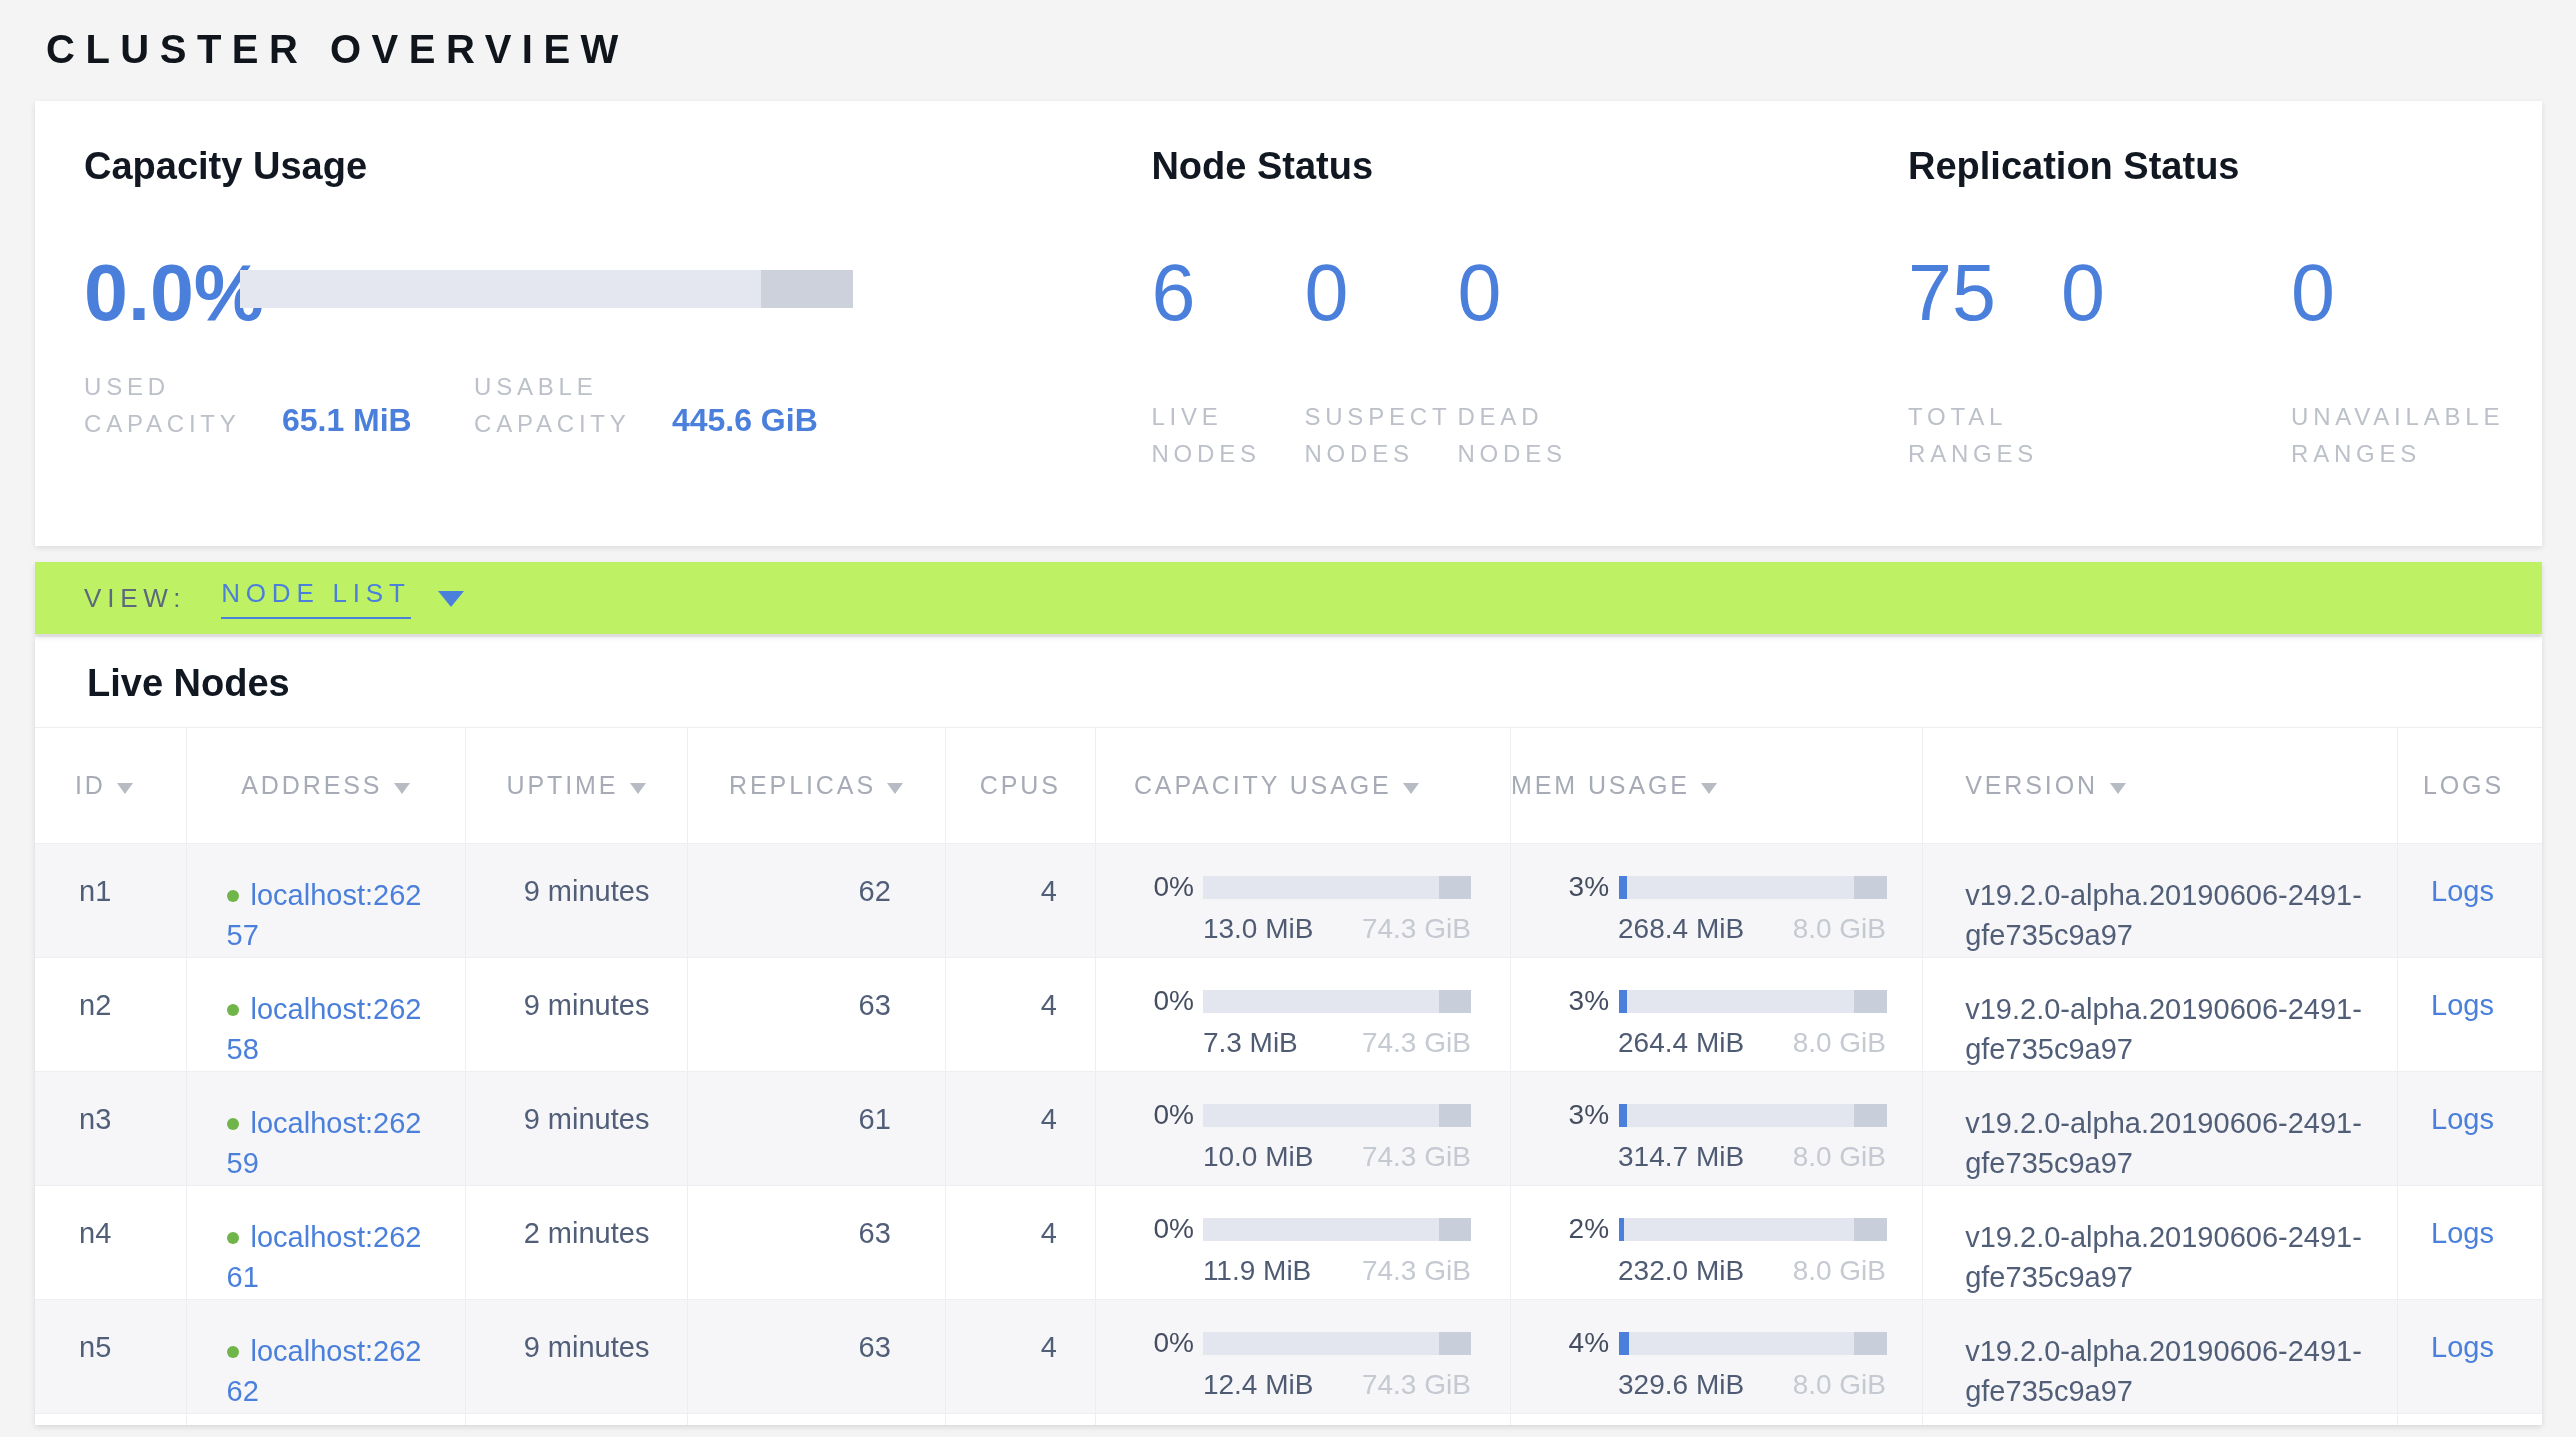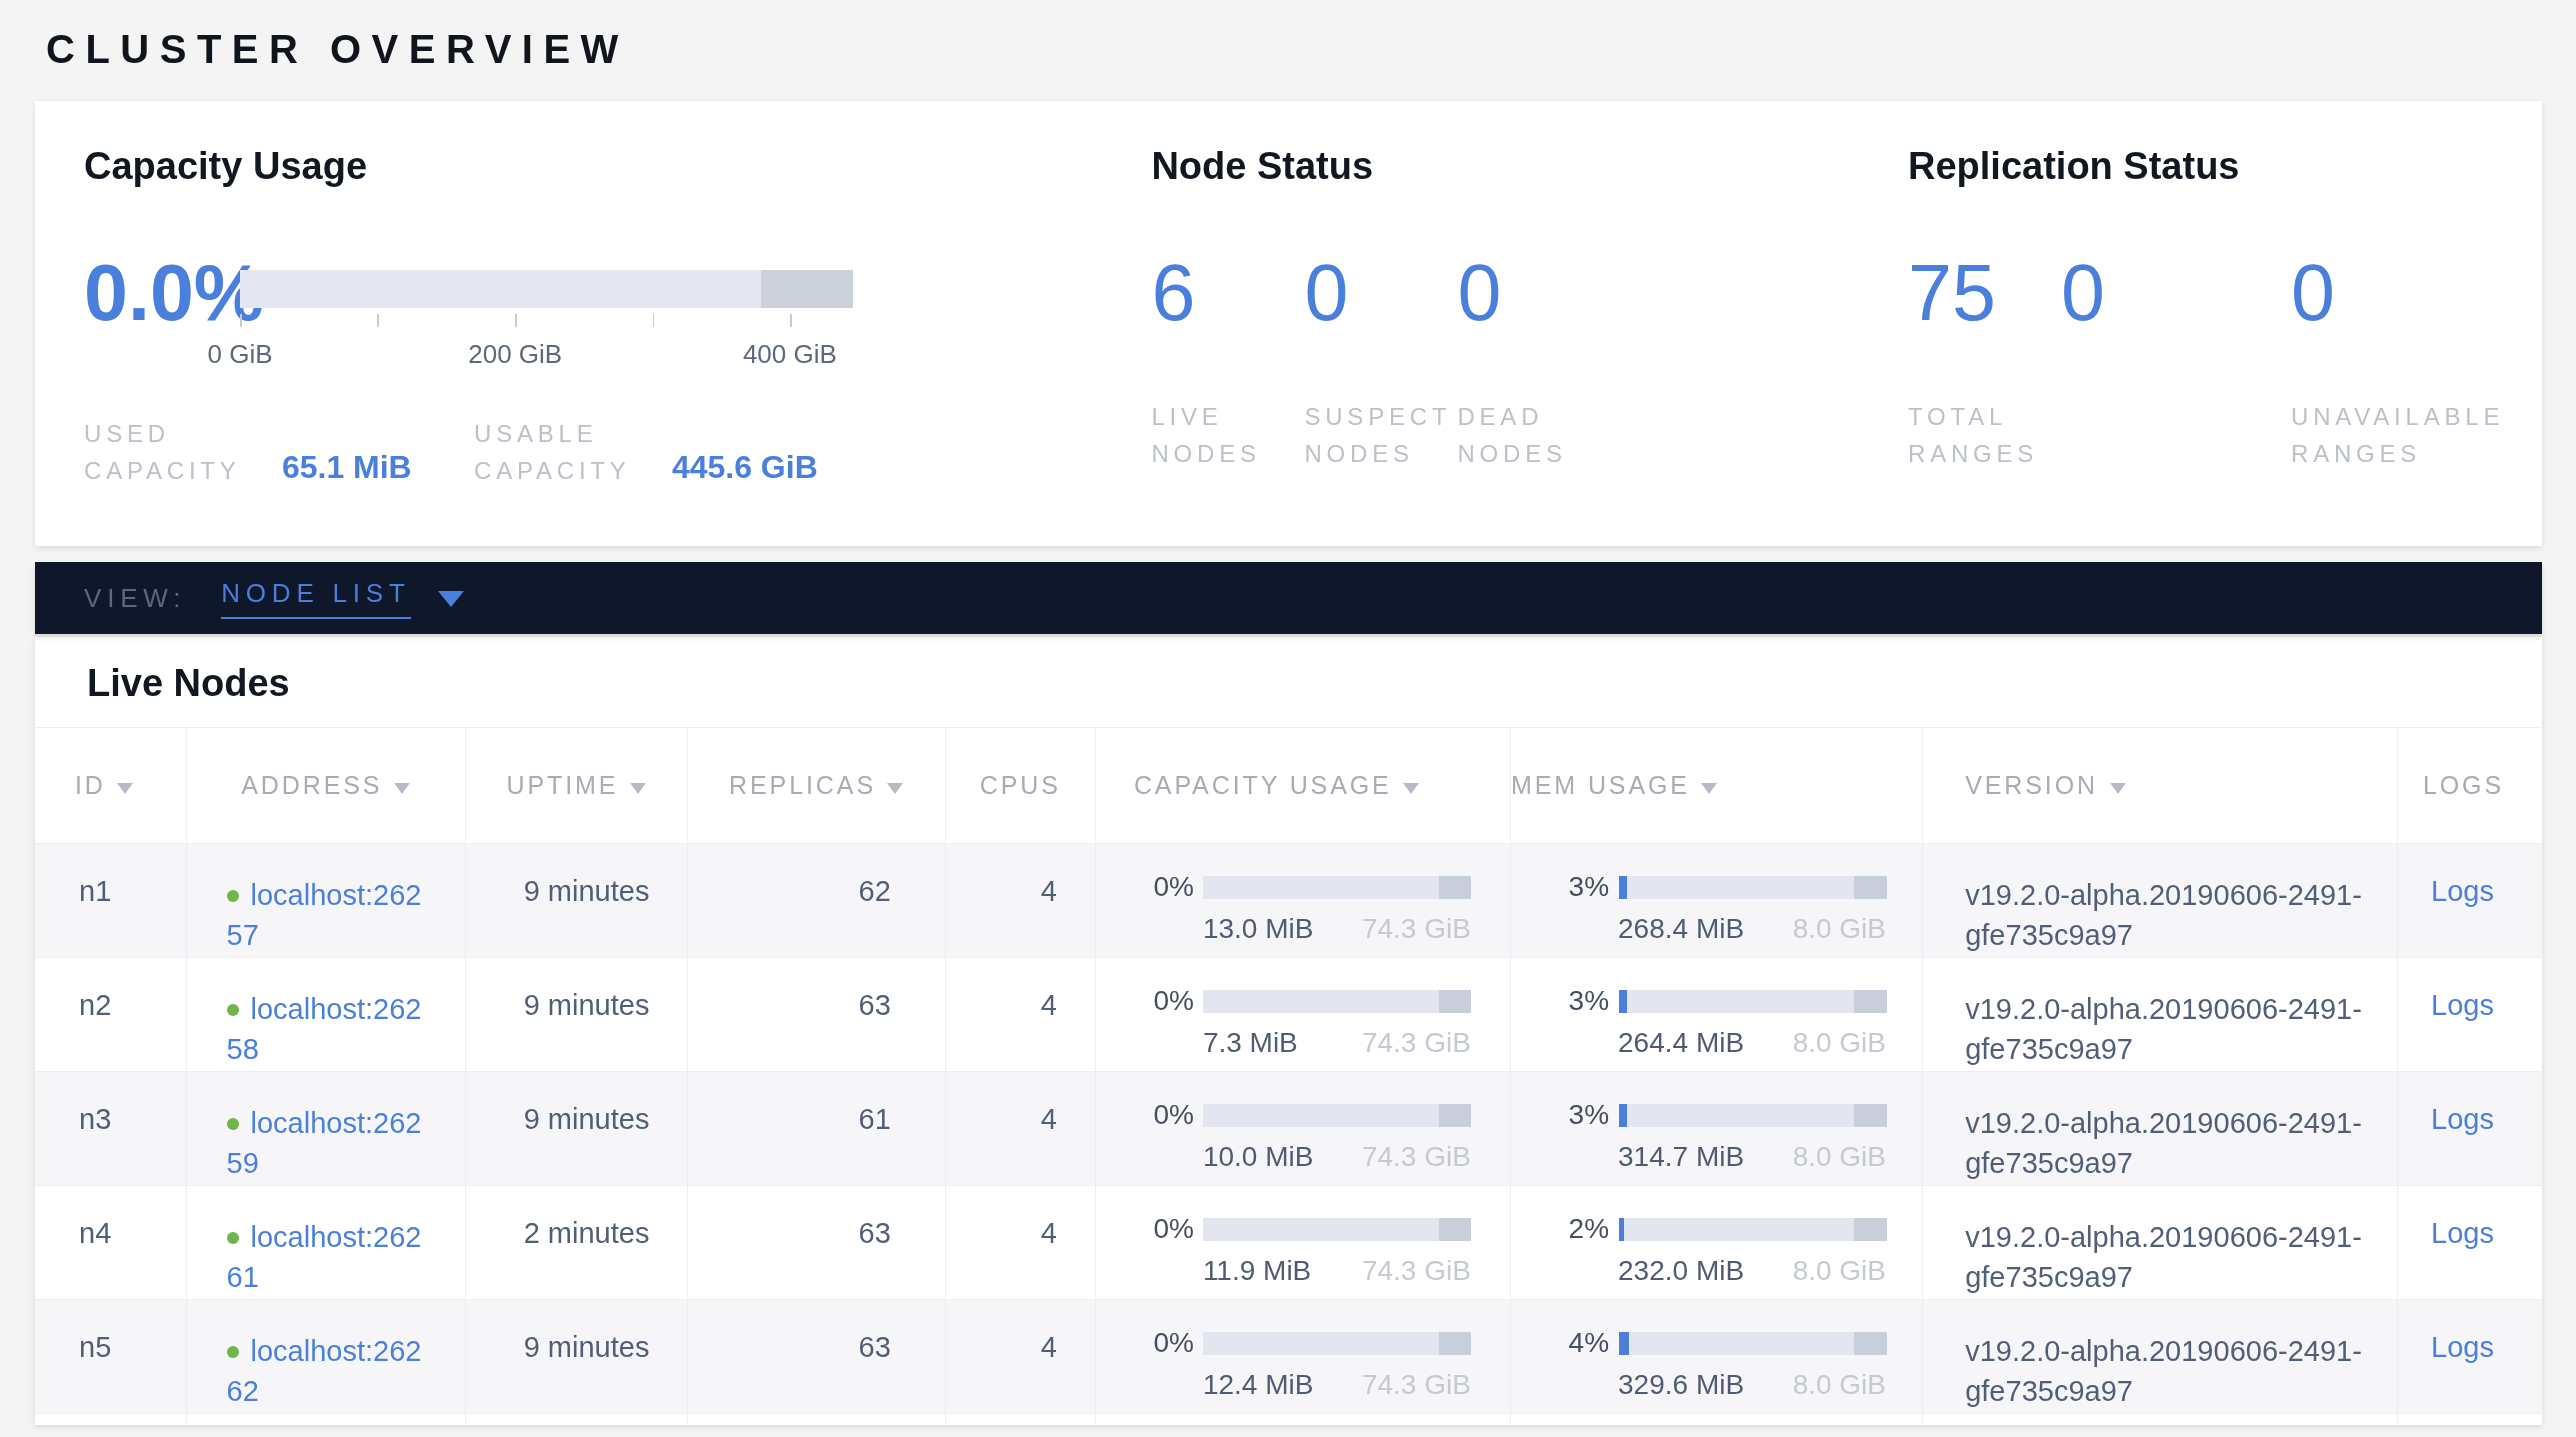--- a/index.html
+++ b/index.html
@@ -42,21 +42,21 @@
   .sec-node .stat-col:nth-child(1) { width:153px; }
   .sec-node .stat-col:nth-child(2) { width:153px; }
   .sec-node .stat-col .stat-label  { width:144px; }
   .sec-repl .stat-col:nth-child(1) { width:153px; }
   .sec-repl .stat-col:nth-child(2) { width:230px; }
   .sec-repl .stat-col:nth-child(1) .stat-label { width:144px; }
   .sec-repl .stat-col:nth-child(2) .stat-label { width:222px; }
   .sec-repl .stat-col:nth-child(3) .stat-label { width:251px; }
 
   
-  .view-bar { width:2507px; margin:16.3px 0 0 35px; height:72px; background:#0f172a;
+  .view-bar { width:2507px; margin:16.3px 0 0 35px; height:72px; background:#bef264;
               display:flex; align-items:center; padding-left:49px;
               box-shadow:0 2.9px 5.8px rgba(0,0,0,.12); position:relative; z-index:2; }
   .view-label { font-size:26px; letter-spacing:5.8px; color:#5c687c; }
   .view-select { margin-left:35px; display:flex; align-items:center; cursor:pointer; }
   .view-select-text { font-size:26px; letter-spacing:5.8px; color:#4a7fdb;
                       padding-bottom:7.7px; border-bottom:2.9px solid #4a7fdb; }
   .caret-down { margin-left:27px; margin-top:1.9px; width:0; height:0;
                 border-left:13.4px solid transparent; border-right:13.4px solid transparent;
                 border-top:16.3px solid #4a7fdb; }
 
@@ -115,30 +115,20 @@
 <section class="overview-card">
 
   <div class="sec sec-cap">
     <h2>Capacity Usage</h2>
     <div class="cap-content">
       <div class="cap-pct">0.0%</div>
       <div>
         <div class="cap-bar">
           <div class="cap-bar-dark"></div>
           <div class="cap-bar-fill" style="width: 0%;"></div>
-        </div>
-        <div class="cap-axis">
-          <span class="tick" style="left:0"></span>
-          <span class="tick" style="left:22.4%"></span>
-          <span class="tick" style="left:44.9%"></span>
-          <span class="tick" style="left:67.3%"></span>
-          <span class="tick" style="left:89.7%"></span>
-          <span class="tick-label" style="left:0%">0 GiB</span>
-          <span class="tick-label" style="left:44.9%">200 GiB</span>
-          <span class="tick-label" style="left:89.7%">400 GiB</span>
         </div>
       </div>
     </div>
     <div class="cap-stats">
       <div class="cap-stat">
         <div class="stat-label">USED CAPACITY</div>
         <div class="stat-value">65.1 MiB</div>
       </div>
       <div class="cap-stat">
         <div class="stat-label">USABLE CAPACITY</div>

